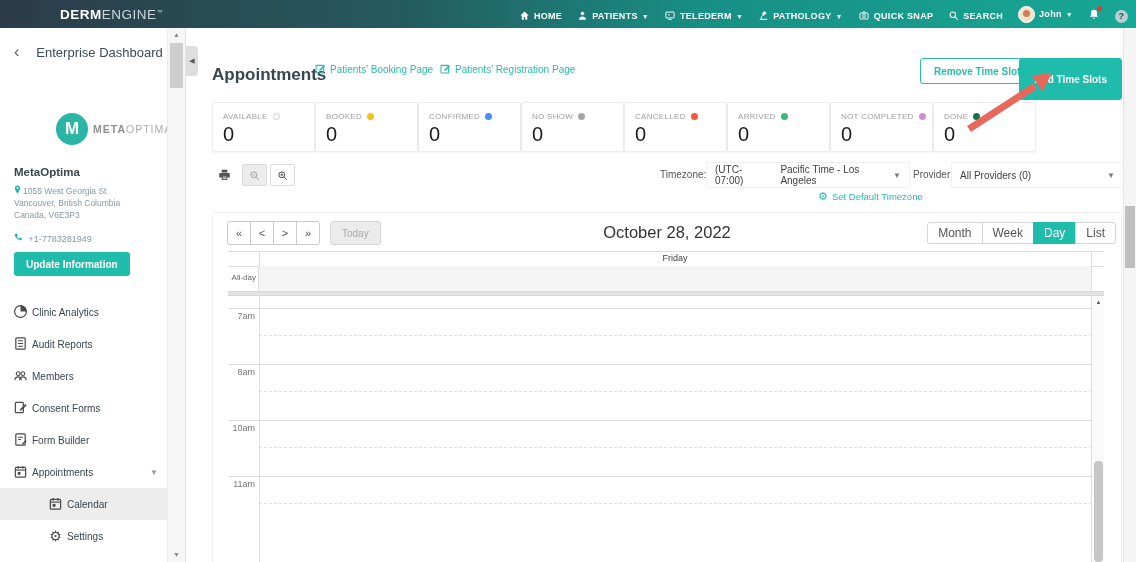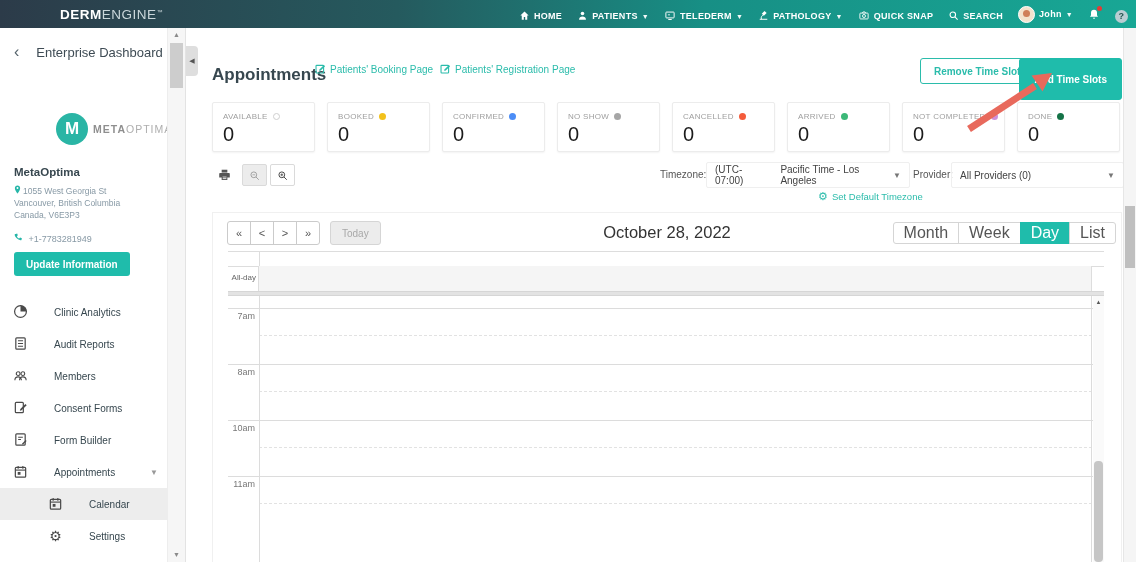--- a/index.html
+++ b/index.html
@@ -46,42 +46,42 @@
   .brand-text .meta{color:#8f8f8f;font-weight:600}
   .brand-text .optima{color:#aeaeae;font-weight:400}
   .clinic-name{position:absolute;top:138px;left:14px;font-size:11.5px;font-weight:700;color:#37474f}
   .addr{position:absolute;top:157px;left:14px;font-size:8.5px;color:#8799a5;line-height:12px}
   .addr .pin{color:#26b6a8;margin-right:2px}
   .phone-row{position:absolute;top:205px;left:14px;font-size:9px;color:#8799a5}
   .phone-row .ph{color:#26b6a8;margin-right:3px;font-size:10px}
   .update-btn{position:absolute;top:224px;left:14px;height:24px;padding:0 12px;background:#1fbcab;
     color:#fff;font-size:10px;font-weight:700;border:none;border-radius:3px}
   .sb-nav{position:absolute;top:268px;left:0;right:17px}
-  .sb-item{height:32px;display:flex;align-items:center;padding-left:13px;gap:26px;
+  .sb-item{height:32px;display:flex;align-items:center;padding-left:13px;gap:4px;
     font-size:10px;color:#37474f;cursor:pointer}
   .sb-item svg{flex:0 0 auto}
   .sb-item .dd{margin-left:auto;margin-right:10px;color:#999;font-size:8px}
   .sb-sub .sb-item{padding-left:48px}
   .sb-item.active{background:#ededed}
   .gear-glyph{font-size:14px;color:#4a4a4a;line-height:14px;width:15px;text-align:center}
 
   
   .main{position:absolute;left:185px;top:28px;right:12px;bottom:0;background:#fff}
   .page-title{position:absolute;left:27px;top:26px;font-size:17px;font-weight:700;color:#37474f}
   .head-link{position:absolute;top:35px;display:flex;align-items:center;gap:4px;
     color:#2bbcab;font-size:10px;cursor:pointer}
   .head-link.link1{left:130px}
   .head-link.link2{left:255px}
   .btn-remove{position:absolute;top:30px;right:84px;height:26px;padding:0 13px;background:#fff;
     border:1px solid #2bbcab;color:#2bbcab;font-size:10px;font-weight:700;border-radius:3px}
   .btn-add{position:absolute;top:30px;right:2px;height:42px;padding:0 14px;background:#1fbcab;
     border:1px solid #1fbcab;color:#fff;font-size:10px;font-weight:700;border-radius:3px}
   .arrow-svg{position:absolute;left:770px;top:34px;z-index:6;pointer-events:none}
 
-  .cards{position:absolute;left:27px;top:74px;display:flex;gap:12px;z-index:2}
+  .cards{position:absolute;left:27px;top:74px;display:flex;z-index:2}
   .card{width:103px;height:50px;background:#fff;border:1px solid #ececec;border-radius:2px;
     box-shadow:0 1px 2px rgba(0,0,0,.05);padding:9px 0 0 10px;box-sizing:border-box}
   .card-top{display:flex;align-items:center;gap:5px;font-size:8px;color:#9e9e9e;letter-spacing:.3px}
   .dot{width:7px;height:7px;border-radius:50%;box-sizing:border-box;flex:0 0 auto}
   .dot0{background:#fff;border:1px solid #cfcfcf}.dot1{background:#f2c11c}.dot2{background:#4c8df6}
   .dot3{background:#a6a6a6}.dot4{background:#f45b3b}.dot5{background:#3cb878}
   .dot6{background:#cf8fd8}.dot7{background:#157347}
   .card-val{font-size:20px;color:#1c1c1c;margin-top:2px}
 
   .tb-btn{position:absolute;top:136px;width:25px;height:22px;display:flex;align-items:center;
@@ -108,21 +108,21 @@
     border:1px solid #f0f0f0;border-bottom:none;box-sizing:border-box}
   .cnav{position:absolute;left:14px;top:8px;display:flex}
   .cnav button{width:24px;height:24px;border:1px solid #cbcbcb;background:#fff;color:#555;
     font-size:11px;padding:0;margin-left:-1px}
   .cnav button:first-child{border-radius:3px 0 0 3px;margin-left:0}
   .cnav button:last-child{border-radius:0 3px 3px 0}
   .today-btn{position:absolute;left:117px;top:8px;height:24px;padding:0 11px;background:#ececec;
     border:1px solid #d5d5d5;color:#a8a8a8;font-size:10px;border-radius:3px}
   .cal-title{position:absolute;top:10px;left:0;right:0;text-align:center;font-size:16.5px;color:#333}
   .views{position:absolute;right:5px;top:9px;display:flex}
-  .views button{height:22px;padding:0 10px;font-size:16px;border:1px solid #d5d5d5;background:#fff;
+  .views button{height:22px;padding:0 10px;font-size:12px;border:1px solid #d5d5d5;background:#fff;
     color:#555;margin-left:-1px}
   .views button:first-child{border-radius:3px 0 0 3px;margin-left:0}
   .views button:last-child{border-radius:0 3px 3px 0}
   .views button.active{background:#1fbcab;border-color:#1fbcab;color:#fff}
 
   .gh{position:absolute;left:15px;right:17px;top:38px;height:14px;border-top:1px solid #ddd;border-bottom:1px solid #ddd}
   .gh .gut{position:absolute;left:0;top:0;bottom:0;width:31px;border-right:1px solid #ddd}
   .gh .day{position:absolute;left:31px;right:12px;top:0;bottom:0;border-right:1px solid #ddd;
     text-align:center;font-size:9px;color:#424242;line-height:13px}
   .allday{position:absolute;left:15px;right:17px;top:53px;height:25px}
@@ -458,20 +458,21 @@
     <div class="cal-title">October 28, 2022</div>
     <div class="views">
       <button>Month</button>
       <button>Week</button>
       <button class="active">Day</button>
       <button>List</button>
     </div>
 
     <div class="gh">
       <div class="gut"></div>
+      <div class="day">Friday</div>
     </div>
 
     <div class="allday">
       <div class="gut">All-day</div>
       <div class="day"></div>
     </div>
 
     <div class="gdivider"></div>
 
     <div class="timegrid">

